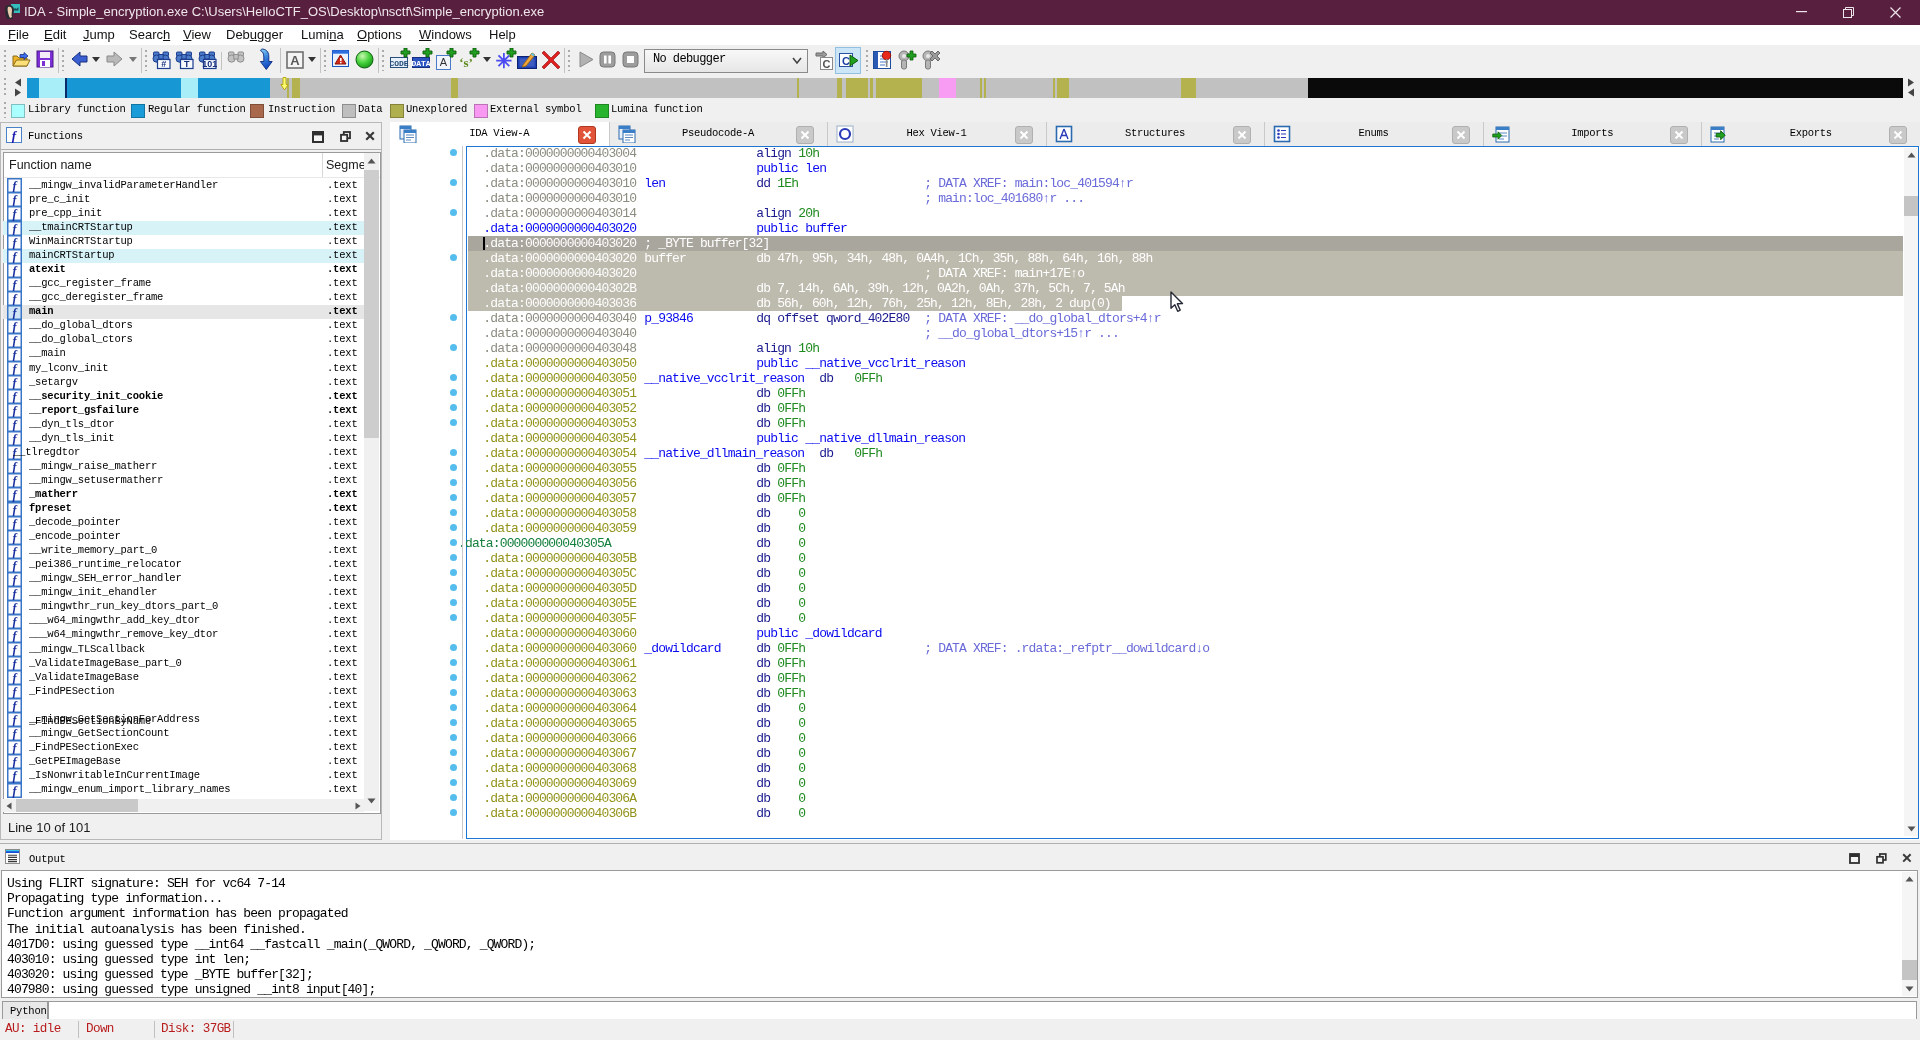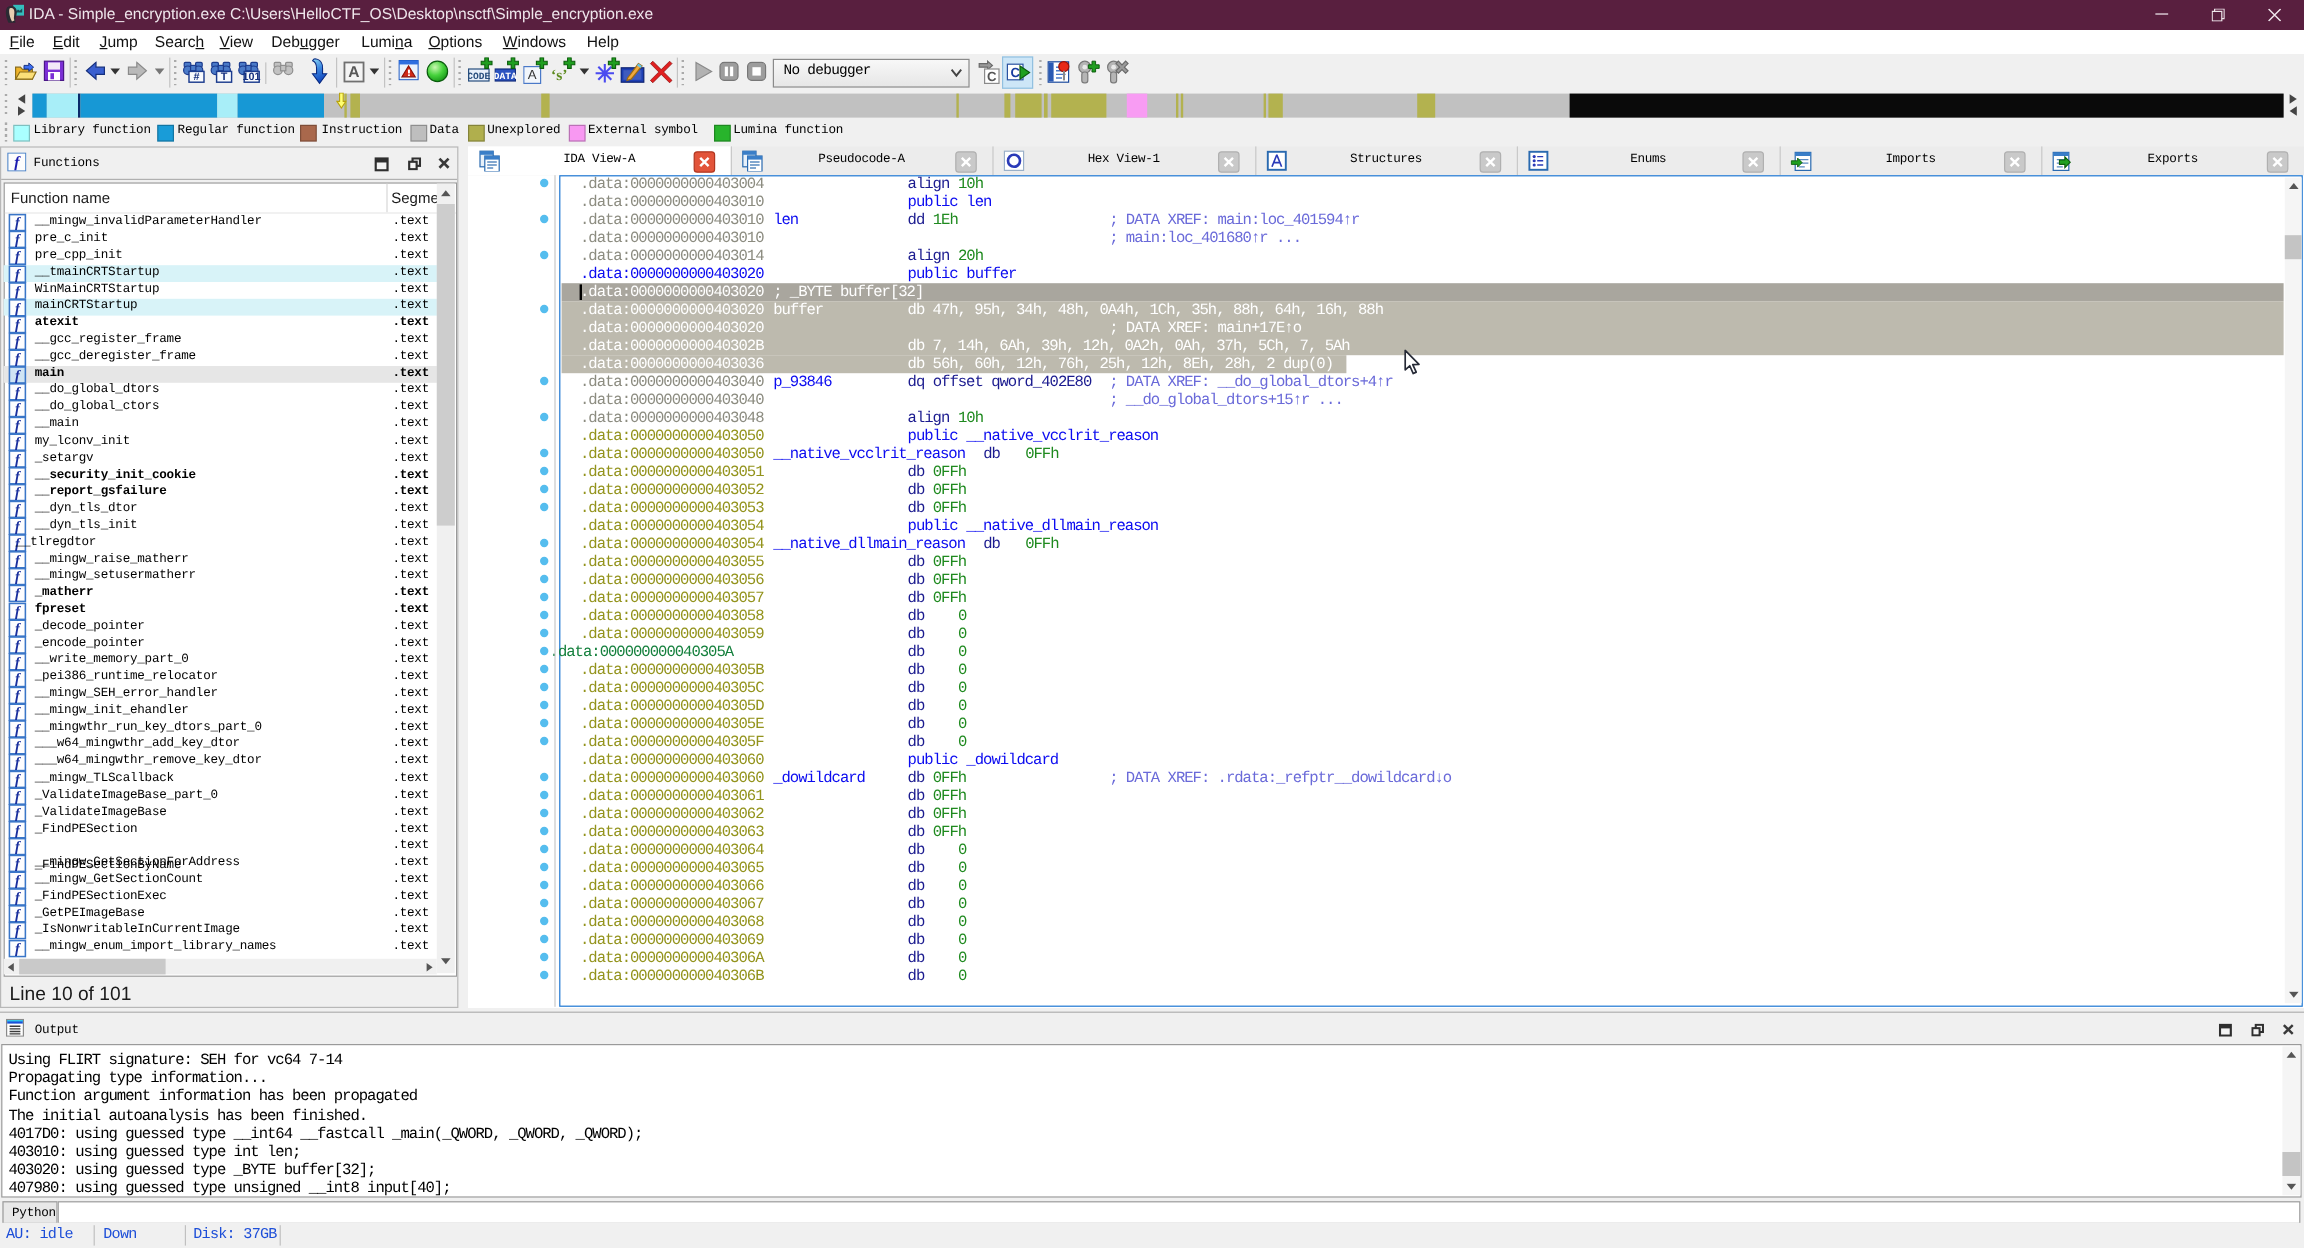--- a/index.html
+++ b/index.html
@@ -685,21 +685,21 @@
 
   <div style="position:absolute;left:2px;top:676px;width:361px;height:13px;background:#f0f0f0">
     <svg style="position:absolute;left:3px;top:3px" width="6" height="8">
         <path d="M5.5 0.5 L0.5 4 L5.5 7.5 Z" fill="#555"></path>
       </svg>
     <div style="position:absolute;left:13px;top:0;width:122px;height:13px;background:#c9c9c9"></div>
     <svg style="position:absolute;left:352px;top:3px" width="6" height="8">
         <path d="M0.5 0.5 L5.5 4 L0.5 7.5 Z" fill="#555"></path>
       </svg>
   </div>
-  <div style="position:absolute;left:7px;top:697px;font-size:16px;color:#1a1a1a">Line 10 of 101</div>
+  <div style="position:absolute;left:7px;top:697px;font-size:13px;color:#1a1a1a">Line 10 of 101</div>
 </div>
 
 <div style="position:absolute;left:390px;top:122px;width:1530px;height:718px;background:#ffffff">
   <div style="position:absolute;left:0;top:0;width:1530px;height:24px;background:#ececec"></div>
   <div style="position:absolute;left:-390px;top:0">
 <div style="position:absolute;left:390.0px;top:0;width:218.6px;height:24px;background:#ffffff;box-sizing:border-box"></div>
 <svg style="position:absolute;left:399.0px;top:3px" width="18" height="18" viewBox="0 0 18 18">
         <rect x="1" y="1" width="11" height="13" fill="#e8f1fa" stroke="#2a6ab0"></rect>
         <rect x="1" y="1" width="11" height="3" fill="#3a7ec8"></rect>
         <rect x="5" y="5" width="12" height="13" fill="#fff" stroke="#2a6ab0"></rect>
@@ -923,20 +923,20 @@
         <path d="M0.5 0.5 L4.5 5.5 L8.5 0.5 Z" fill="#555"></path>
       </svg>
   </div>
 
   <div style="position:absolute;left:2px;top:157px;width:46px;height:19px;background:#e8e8e8;border:1px solid #9a9a9a;box-sizing:border-box">
     <span class="m10" style="position:absolute;left:7px;top:3px;color:#000">Python</span>
   </div>
   <div style="position:absolute;left:48px;top:157px;width:1869px;height:19px;background:#fff;border:1px solid #9a9a9a;box-sizing:border-box"></div>
 </div>
 
-<div style="position:absolute;left:0;top:1019px;width:1920px;height:21px;background:#f0f0f0;font:12.6px 'Liberation Mono';letter-spacing:-0.6px;color:#1d4ed8">
+<div style="position:absolute;left:0;top:1019px;width:1920px;height:21px;background:#f0f0f0;font:12.6px 'Liberation Mono';letter-spacing:-0.6px;color:#b91c1c">
   <span style="position:absolute;left:5px;top:3px">AU:  idle</span>
   <div style="position:absolute;left:78px;top:2px;width:1px;height:17px;background:#c0c0c0"></div>
   <span style="position:absolute;left:86px;top:3px">Down</span>
   <div style="position:absolute;left:154px;top:2px;width:1px;height:17px;background:#c0c0c0"></div>
   <span style="position:absolute;left:161px;top:3px">Disk: 37GB</span>
   <div style="position:absolute;left:233px;top:2px;width:1px;height:17px;background:#c0c0c0"></div>
 </div>
 
 </body></html>

